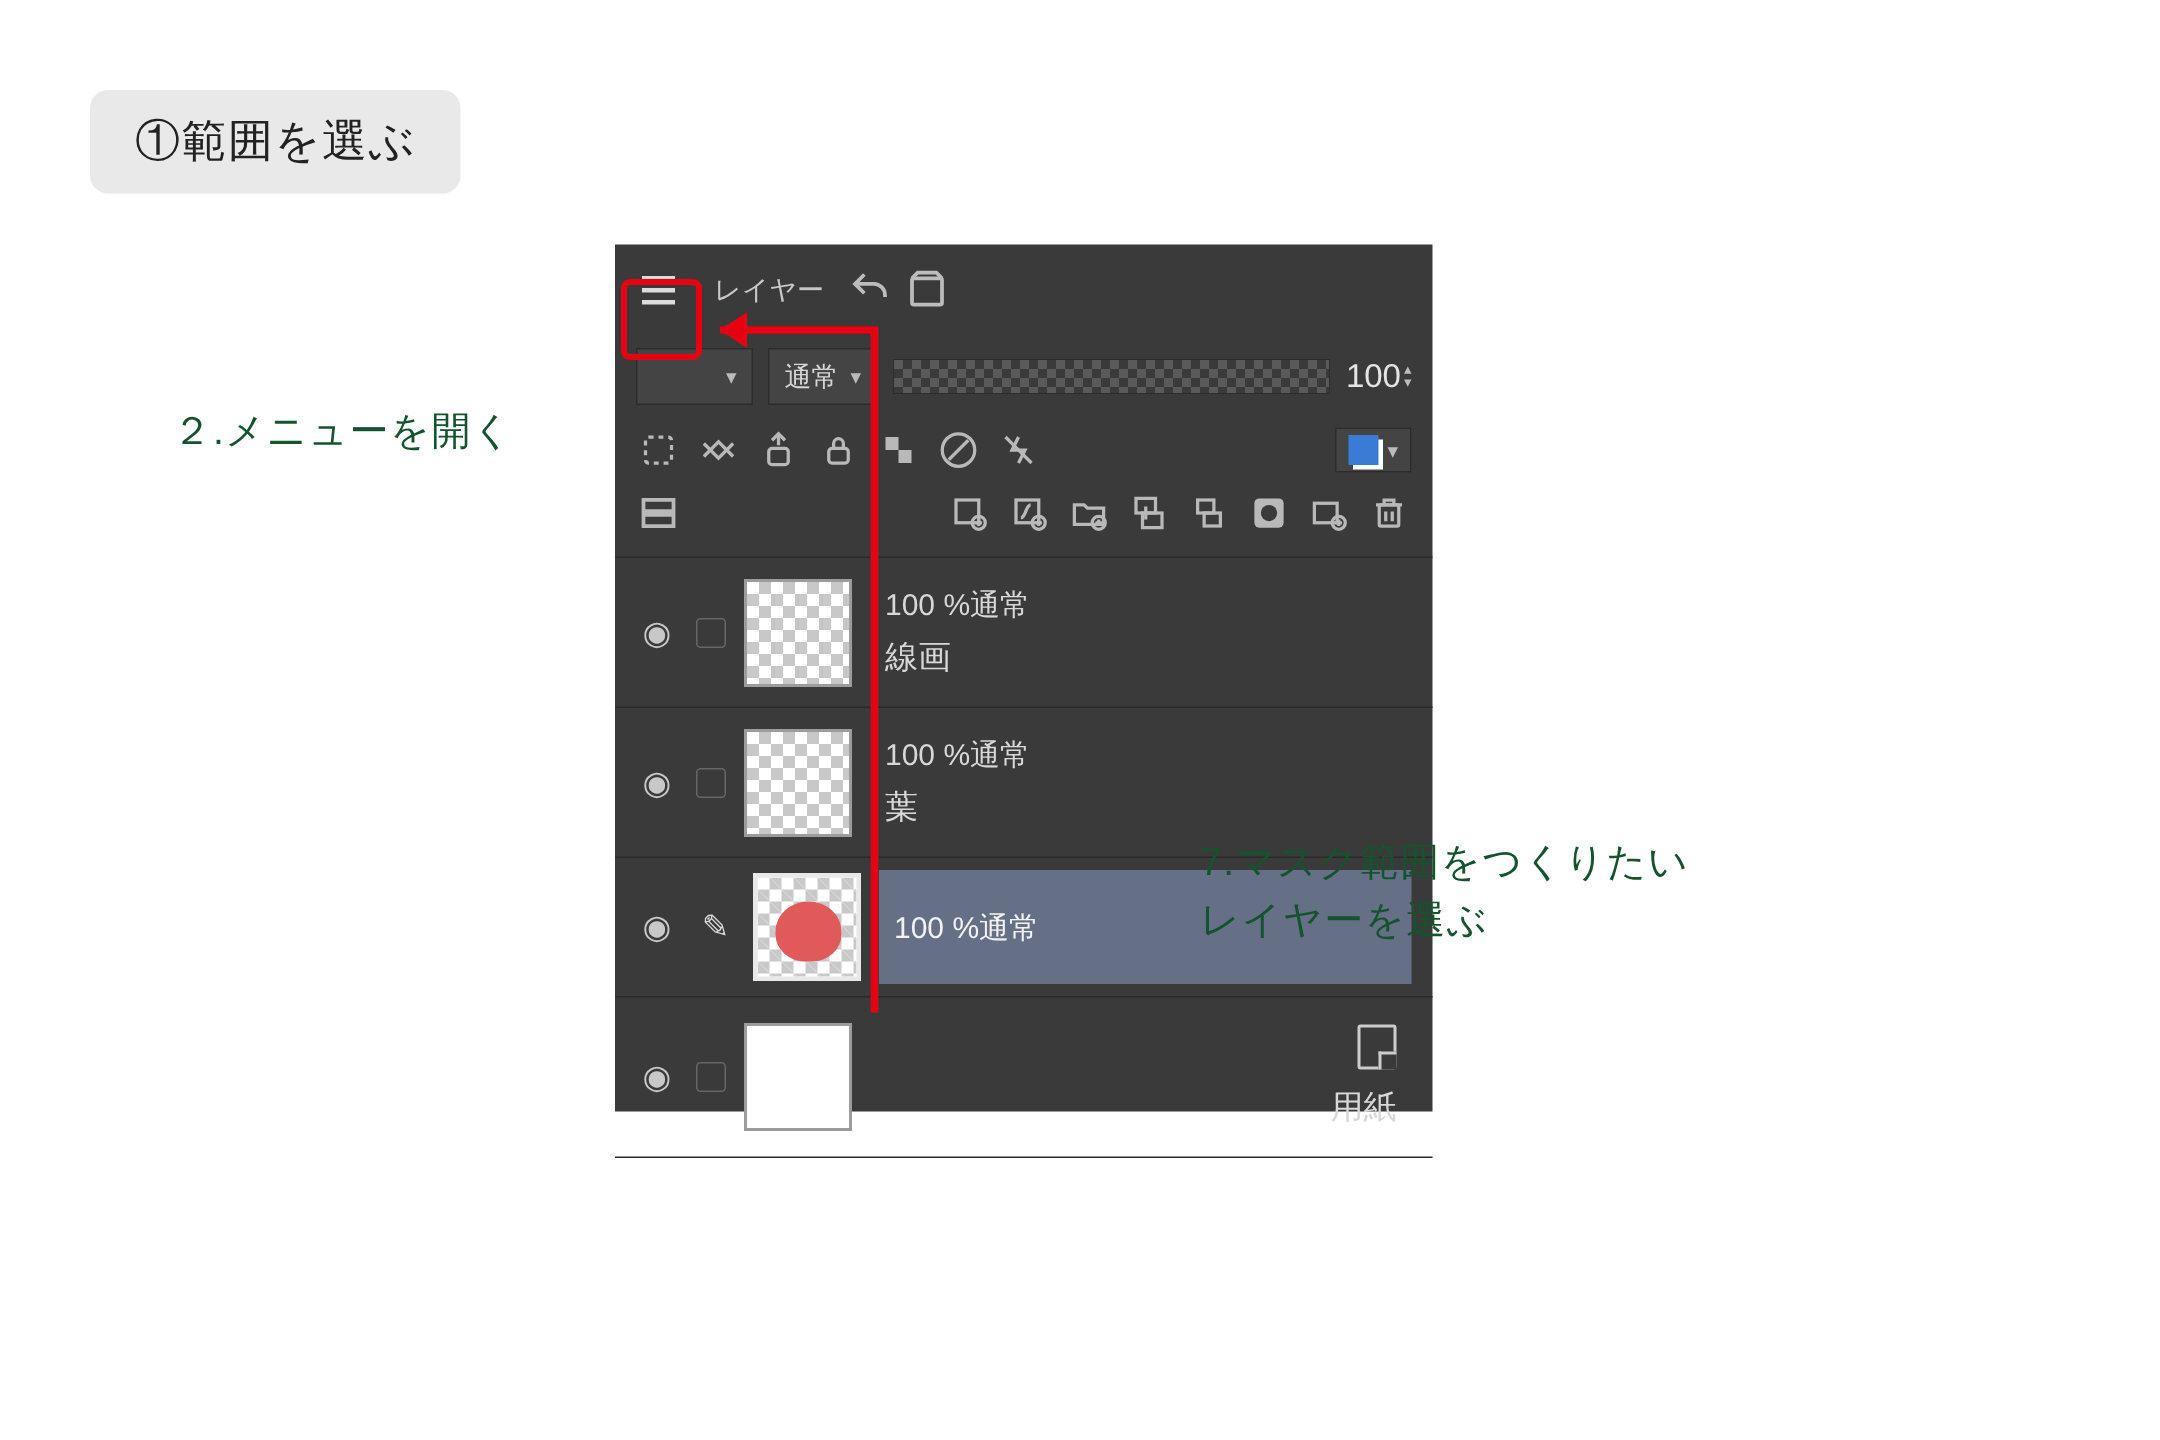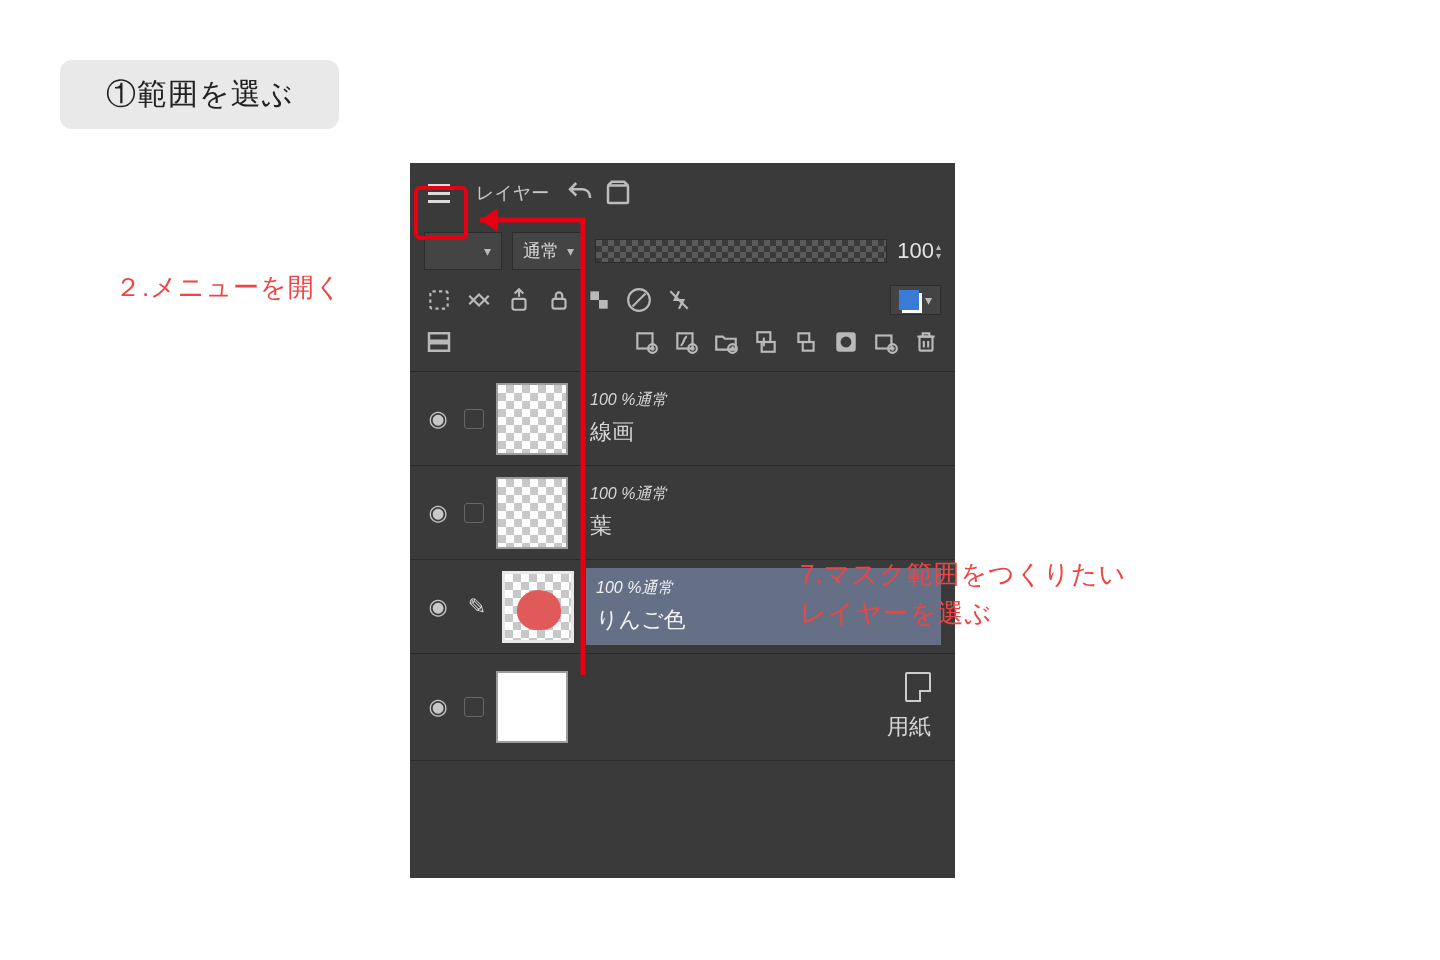--- a/index.html
+++ b/index.html
@@ -13,33 +13,33 @@
     overflow: hidden;
   }
 
   
   .step-badge {
     position: absolute;
     left: 60px;
     top: 60px;
     background: #e9e9e9;
     border-radius: 12px;
-    padding: 14px 46px;
+    padding: 14px 30px;
     font-size: 30px;
     color: #222;
     letter-spacing: 1px;
   }
 
   
   .panel {
     position: absolute;
     left: 410px;
     top: 163px;
     width: 545px;
-    height: 715px;
+    height: 578px;
     background: #3a3a3a;
     box-sizing: border-box;
   }
 
   
   .panel-titlebar {
     height: 60px;
     display: flex;
     align-items: center;
     padding-left: 8px;
@@ -209,21 +209,21 @@
   .name-area {
     flex: 1;
     color: #d8d8d8;
     padding: 10px 10px;
     min-height: 56px;
     display: flex;
     flex-direction: column;
     justify-content: center;
     gap: 6px;
   }
-  .name-area .o { font-size: 16px; font-style: italic; }
+  .name-area .o { font-size: 20px; }
   .name-area .n { font-size: 22px; }
   .layer.paper .name-area { min-height: 40px; align-items: flex-end; }
   .paper-icon {
     width: 22px; height: 26px;
     border: 2px solid #ccc;
     border-radius: 2px;
     margin-bottom: 4px;
     position: relative;
   }
   .paper-icon::after {
@@ -241,21 +241,21 @@
 
   
   .red-box {
     position: absolute;
     border: 4px solid #e60012;
     border-radius: 6px;
     box-sizing: border-box;
   }
   .callout {
     position: absolute;
-    color: #ef4444;
+    color: #14532d;
     font-size: 26px;
     line-height: 1.5;
     letter-spacing: 1px;
     white-space: nowrap;
   }
   .arrow-svg { position: absolute; overflow: visible; }
 </style>
 </head>
 <body>
 
@@ -439,21 +439,20 @@
   </div>
 
   <div class="layer selected">
     <span class="eye">◉</span>
     <span class="pencil">✎</span>
     <div class="thumb sel">
         <div class="apple"></div>
       </div>
     <div class="name-area">
       <span class="o">100 %通常</span>
-      <span class="n">りんご色</span>
     </div>
   </div>
 
   <div class="layer paper">
     <span class="eye">◉</span>
     <span class="chk"></span>
     <div class="thumb paper"></div>
     <div class="name-area">
       <span class="paper-icon"></span>
       <span class="n">用紙</span>

